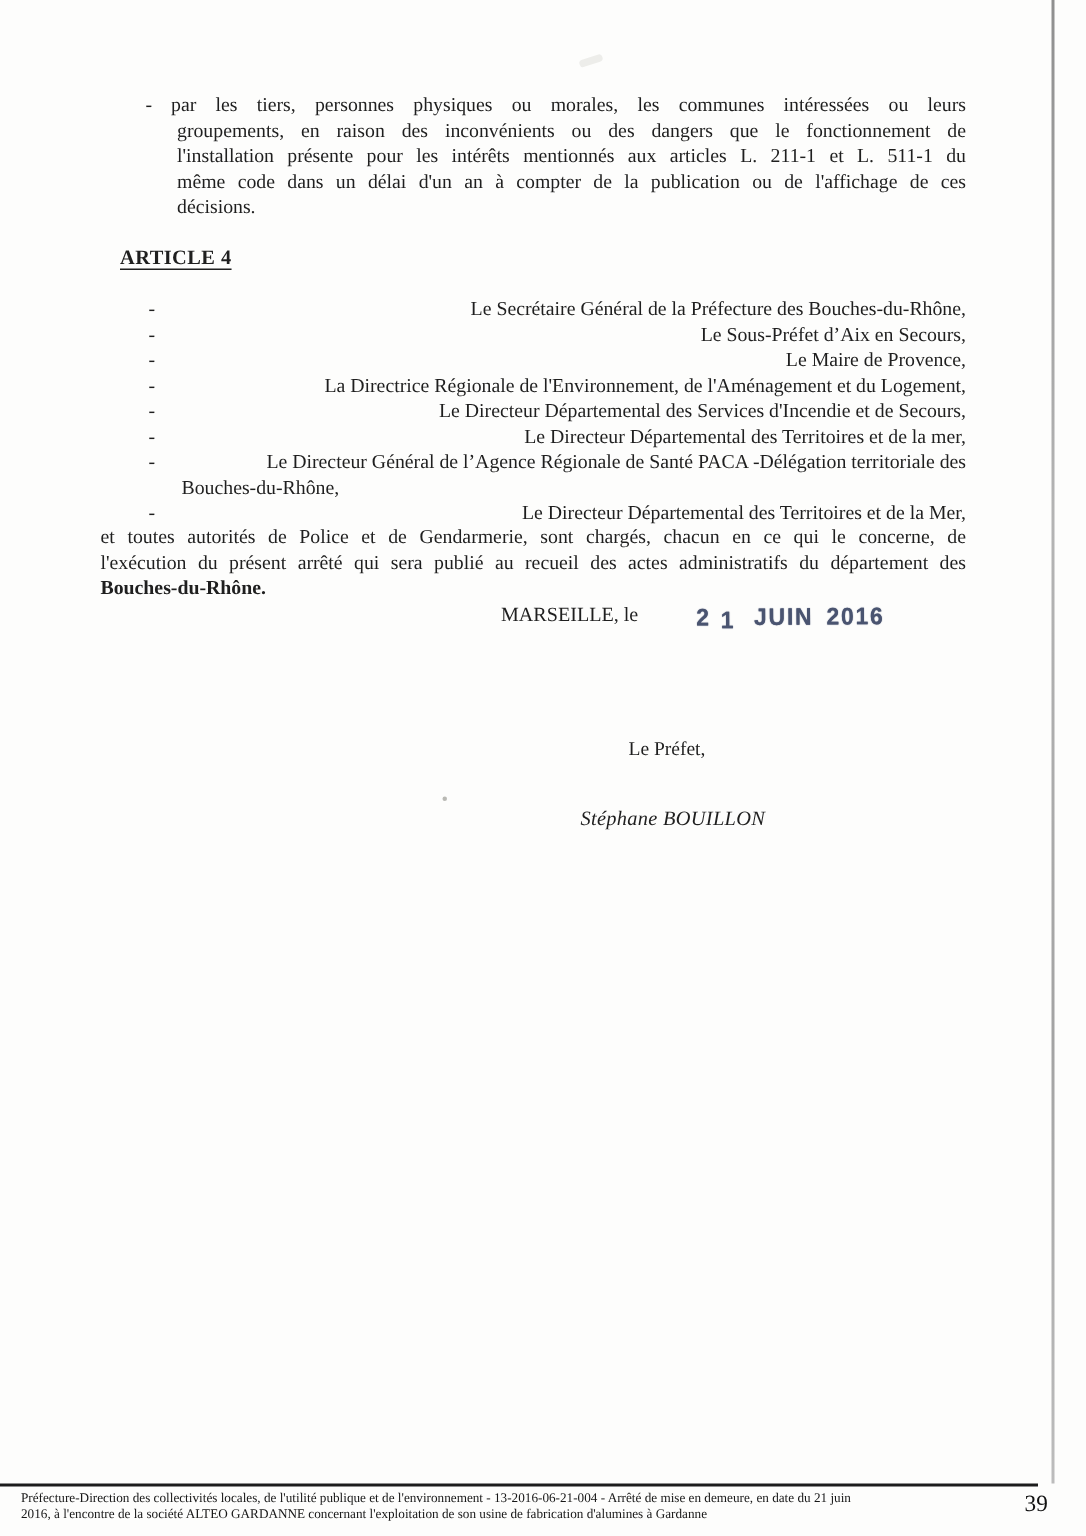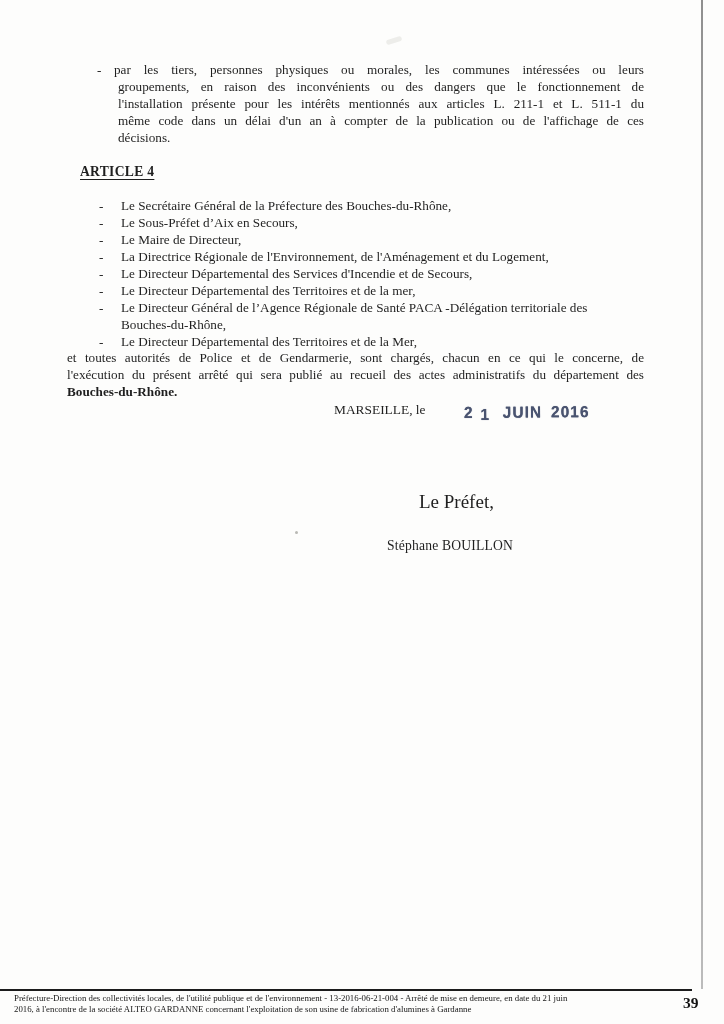--- a/index.html
+++ b/index.html
@@ -39,21 +39,21 @@
   }
 
   
   .recipients {
     left:99px; top:197px; width:545px;
     font-size:13.2px; line-height:17px;
   }
   .recipient-line { display:flex; }
   .recipient-line .dash { width:22px; flex:0 0 22px; }
   .recipient-line.cont { padding-left:22px; }
-  .recipient-line .txt { flex:1; }
+  .recipient-line .txt { flex:1;text-align:right; }
 
   
   .closing-block {
     left:67px; top:349px; width:577px;
     font-size:13.2px; line-height:17px;
   }
   .closing-line { text-align:justify; text-align-last:justify; }
   .closing-line.last { text-align-last:left;font-weight:bold; }
 
   
@@ -64,31 +64,31 @@
     font-weight:bold; font-size:16px;
     letter-spacing:1.2px;
     transform:scaleX(0.96) rotate(-0.4deg);
     transform-origin:left top;
     text-shadow:0 0 0.7px currentColor;
     white-space:nowrap;
   }
   .date-stamp .p2 { display:inline-block; transform:translateY(2px); margin-left:7px; }
   .date-stamp .p3 { margin-left:13px; }
   .date-stamp .p4 { margin-left:9px; }
-  .prefect-title { left:419px; top:491px; font-size:19px; }
-  .signature-name { left:387px; top:538px; font-size:13.6px; letter-spacing:0.2px; }
+  .prefect-title { left:419px; top:491px; font-size:13px; }
+  .signature-name { left:387px; top:538px; font-size:13.6px; letter-spacing:0.2px;font-style:italic; }
 
   
   .footer-rule { left:0; top:989px; width:692px; height:2px; background:#1c1c1c; }
   .footer-text {
     left:14px; top:993px; width:620px;
     font-size:8.8px; line-height:10.9px; color:#171717;
     white-space:nowrap;
   }
-  .page-number { left:683px; top:994px; font-size:15.5px; font-weight:bold; color:#111; }
+  .page-number { left:683px; top:994px; font-size:15.5px; font-weight:normal; color:#111; }
 
   
   .scan-line-v {
     left:701px; top:0; width:2px; height:989px;
     background:linear-gradient(#8f8f8f, #b4b4b4 35%, #a3a3a3 70%, #bcbcbc);
   }
   .speck {
     left:295px; top:531px; width:3px; height:3px;
     background:#b9b9b4; border-radius:50%;
   }
@@ -123,21 +123,21 @@
     <div class="recipient-line">
       <span class="dash">-</span>
       <span class="txt">Le Secrétaire Général de la Préfecture des Bouches-du-Rhône,</span>
     </div>
     <div class="recipient-line">
       <span class="dash">-</span>
       <span class="txt">Le Sous-Préfet d’Aix en Secours,</span>
     </div>
     <div class="recipient-line">
       <span class="dash">-</span>
-      <span class="txt">Le Maire de Directeur,</span>
+      <span class="txt">Le Maire de Provence,</span>
     </div>
     <div class="recipient-line">
       <span class="dash">-</span>
       <span class="txt">La Directrice Régionale de l'Environnement, de l'Aménagement et du Logement,</span>
     </div>
     <div class="recipient-line">
       <span class="dash">-</span>
       <span class="txt">Le Directeur Départemental des Services d'Incendie et de Secours,</span>
     </div>
     <div class="recipient-line">

